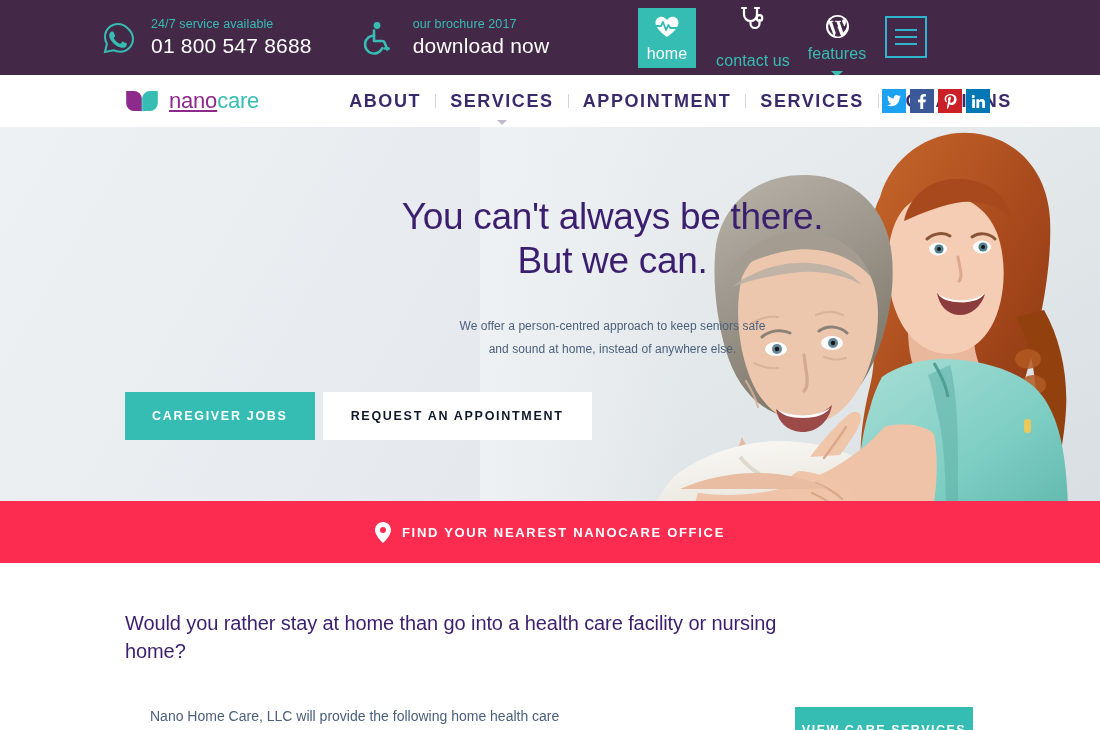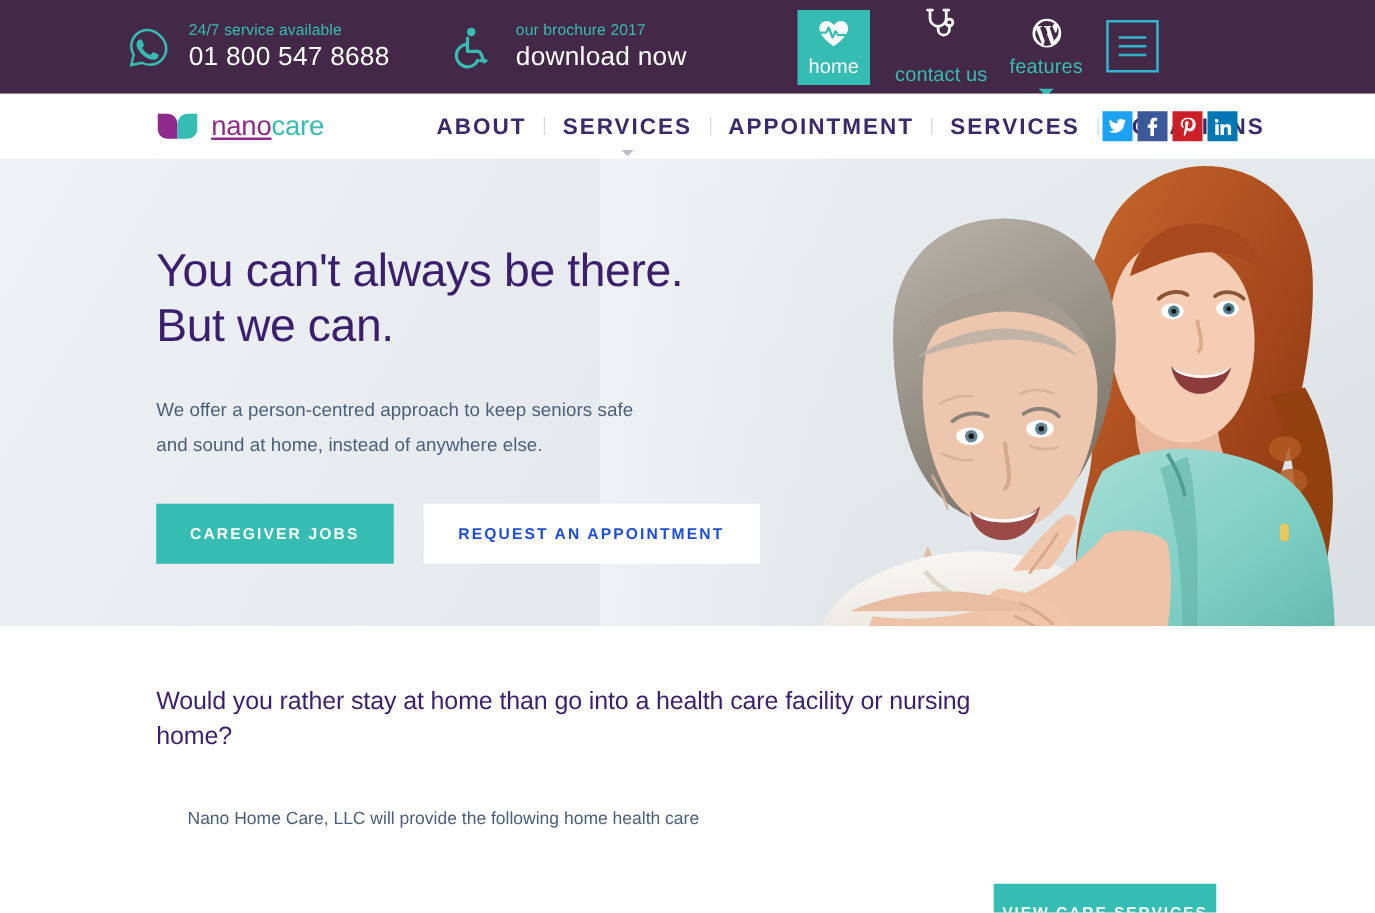--- a/index.html
+++ b/index.html
@@ -181,20 +181,21 @@
     font-family: "Liberation Serif", serif;
     cursor: pointer;
   }
 
   
   .hero {
     position: relative;
     height: 374px;
     overflow: hidden;
     background: linear-gradient(120deg,#eef1f4 0%, #e6eaee 45%, #dfe4e8 100%);
+    text-align: center;
   }
   .hero-photo {
     position: absolute;
     right: 0; top: 0;
     width: 620px; height: 385px;
     overflow: hidden;
   }
   .hero-content {
     position: relative;
     z-index: 5;
@@ -203,37 +204,37 @@
   }
   .hero-h1 {
     font-size: 37px;
     line-height: 1.18;
     color: #3b1f6e;
     font-weight: normal;
     letter-spacing: -.3px;
   }
   .hero-sub {
     margin-top: 33px;
-    font-size: 15px;
+    font-size: 12px;
     line-height: 1.85;
     color: #4a5f7a;
     letter-spacing: .05px;
   }
-  .hero-buttons { margin-top: 32px; display: flex; gap: 16px; }
+  .hero-buttons { margin-top: 32px; display: flex; }
   .btn {
     height: 48px;
     display: flex; align-items: center; justify-content: center;
     font-size: 12.5px;
     font-weight: bold;
     letter-spacing: 1.7px;
     cursor: pointer;
     white-space: nowrap;
   }
   .btn-teal { background: #35bdb4; color: #fff; padding: 0 27px; }
-  .btn-white { background: #ffffff; color: #1d4ed8; padding: 0 28px; margin-left: 8px; }
+  .btn-white { background: #ffffff; color: #0f172a; padding: 0 28px; margin-left: 8px; }
 
   
   .redbar {
     height: 62px;
     background: #fb2c4f;
     display: flex;
     align-items: center;
     justify-content: center;
     cursor: pointer;
   }
@@ -554,20 +555,30 @@
         <span>We offer a person-centred approach to keep seniors safe</span><br>
         <span>and sound at home, instead of anywhere else.</span>
       </p>
       <div class="hero-buttons">
         <span class="btn btn-teal">CAREGIVER JOBS</span>
         <span class="btn btn-white">REQUEST AN APPOINTMENT</span>
       </div>
     </div>
   </div>
 
+  <div class="redbar">
+    <span class="redbar-inner">
+      <span class="pin-icon">
+        <svg width="16" height="21" viewBox="0 0 16 21">
+          <path d="M8 0C3.6 0 0 3.6 0 8c0 5.8 8 13 8 13s8-7.2 8-13c0-4.4-3.6-8-8-8zm0 11a3 3 0 1 1 0-6 3 3 0 0 1 0 6z" fill="#ffffff"></path>
+        </svg>
+      </span>
+      <span class="redbar-text">FIND YOUR NEAREST NANOCARE OFFICE</span>
+    </span>
+  </div>
 
   <div class="section">
     <h2 class="section-h2">
       <span>Would you rather stay at home than go into a health care</span>
       <span>facility or nursing home?</span>
     </h2>
     <div class="section-row">
 
       <p class="section-p">Nano Home Care, LLC will provide the following home health care</p>
     </div>

